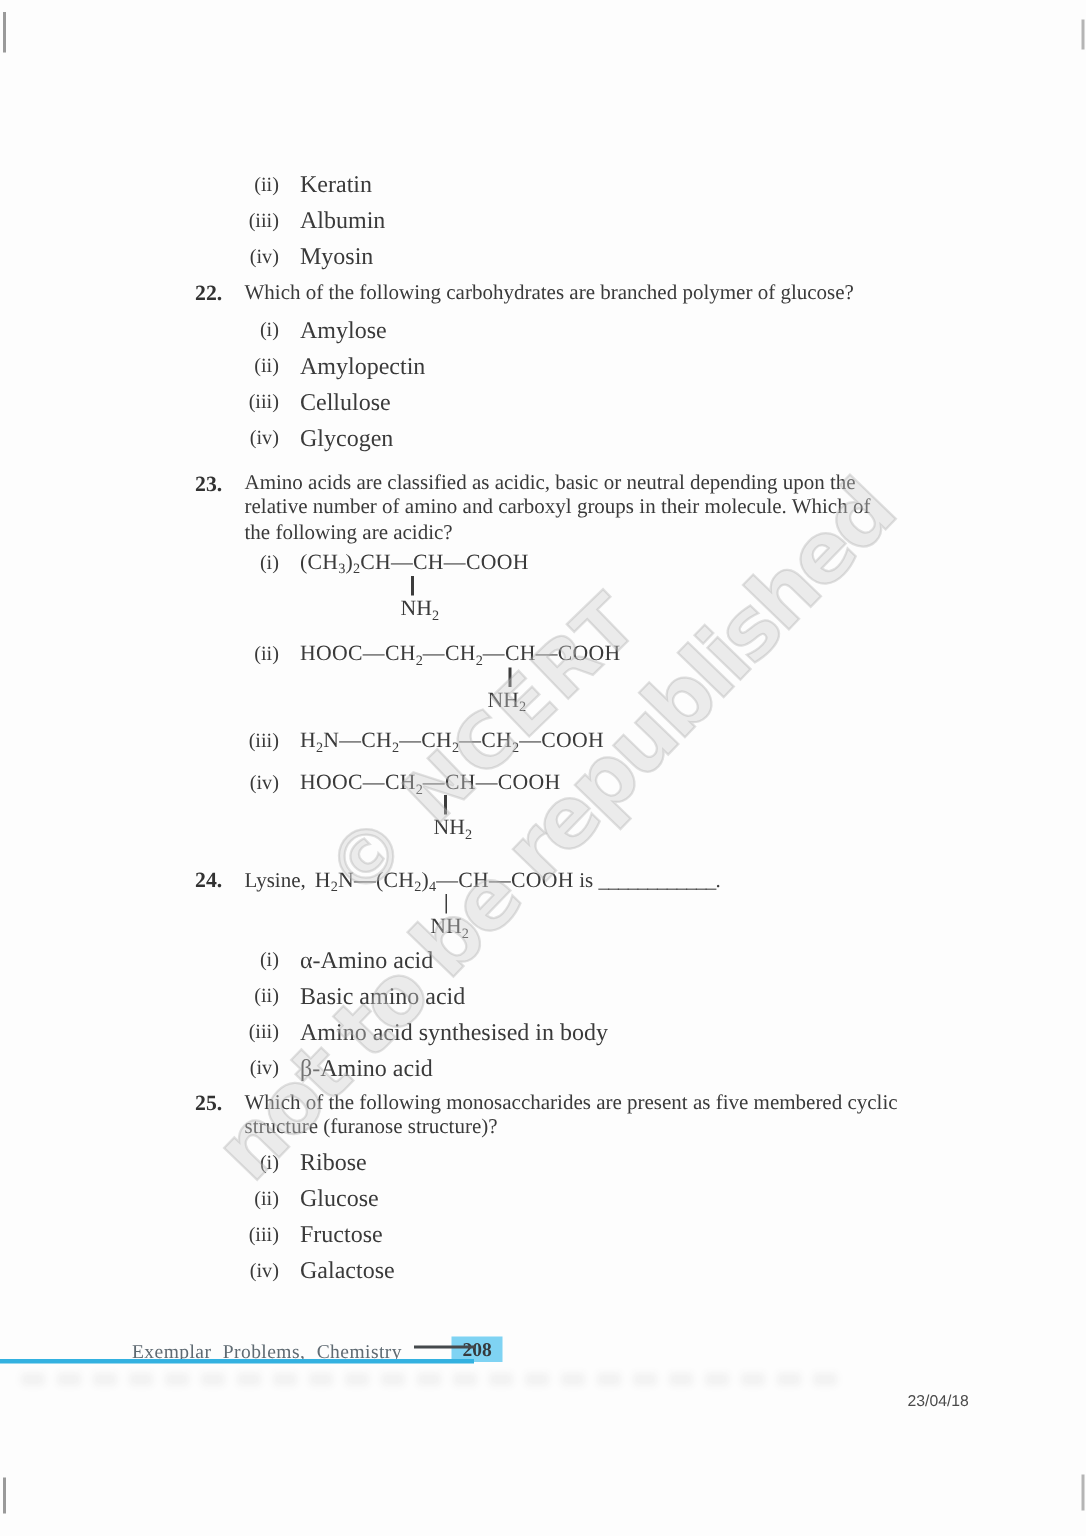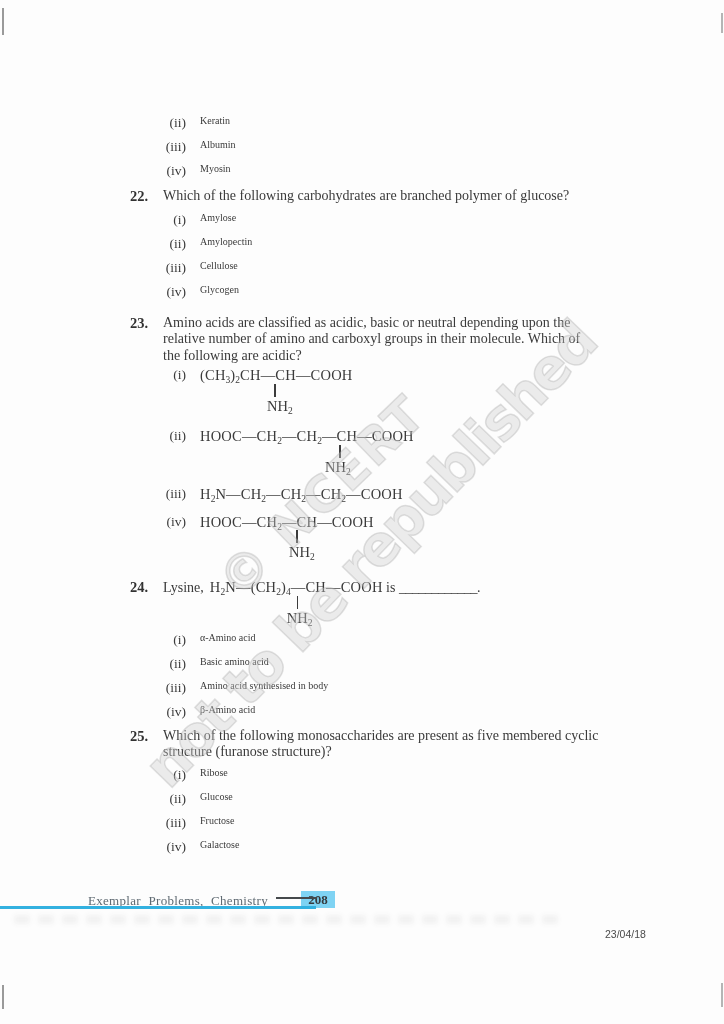--- a/index.html
+++ b/index.html
@@ -9,21 +9,21 @@
     background:#fdfdfd;
     overflow:hidden;
     font-family:"Liberation Serif", serif;
     color:#3a3a3a;
   }
   .content{position:absolute;inset:0;z-index:1;border-radius:20px;}
   .row{position:absolute;left:0;width:100%;height:20px;font-size:14px;}
   .qnum{position:absolute;left:130px;font-weight:bold;color:#323232;font-size:14.5px;white-space:nowrap;}
   .qtext{position:absolute;left:163px;width:520px;white-space:pre-line;line-height:16.3px;font-size:14px;text-align:left;}
   .onum{position:absolute;left:128px;width:58px;text-align:right;font-size:13.5px;white-space:nowrap;}
-  .olabel{position:absolute;left:200px;white-space:nowrap;font-size:10px;}
+  .olabel{position:absolute;left:200px;white-space:nowrap;font-size:16px;}
   .struct{position:absolute;left:0;width:100%;height:52px;font-size:14px;}
   .fwrap{position:absolute;display:inline-block;}
   .formula{font-size:14.5px;white-space:nowrap;letter-spacing:0.2px;text-align:center;}
   .formula sub{font-size:9.5px;vertical-align:-3px;letter-spacing:0;}
   .vbar{position:absolute;width:1.5px;height:13px;background:#3c3c3c;}
   .attach{position:absolute;white-space:nowrap;font-size:14.5px;text-align:right;}
   .attach sub{font-size:9.5px;vertical-align:-3px;}
   .q24line{position:absolute;left:163px;top:0;white-space:nowrap;font-size:14px;}
   .q24line .inlineformula{display:inline-block;position:relative;margin-left:6px;}
   .blank{letter-spacing:-0.5px;}

